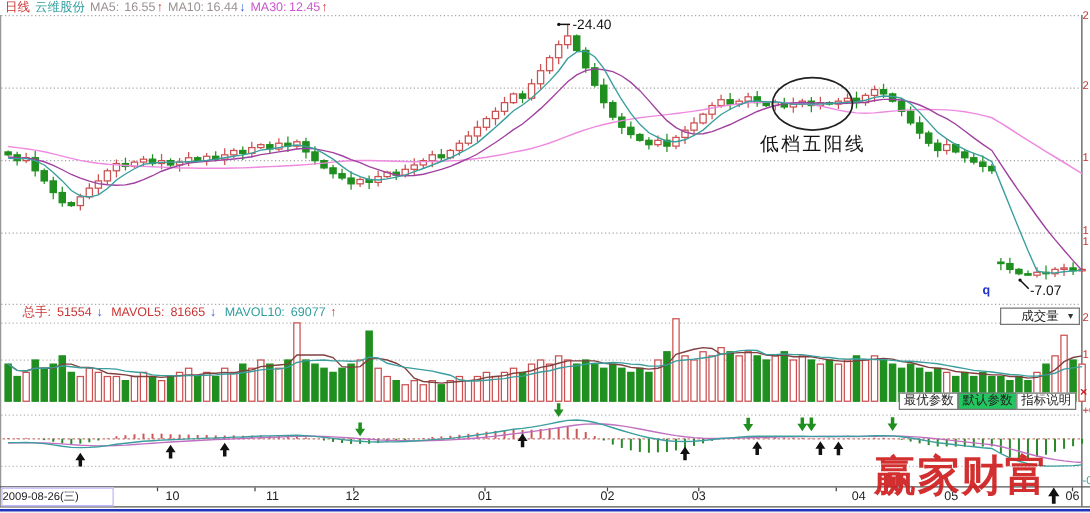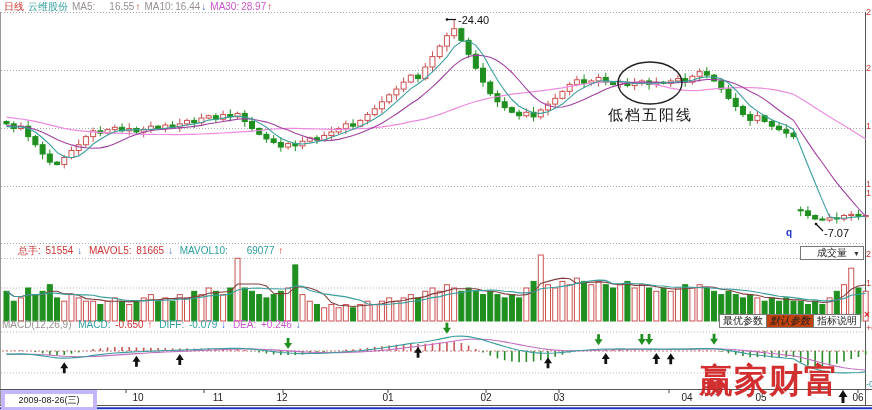--- a/index.html
+++ b/index.html
@@ -18,29 +18,29 @@
   .vhdr{position:absolute;left:2px;top:244px;height:14px;font-size:10px;line-height:14px;white-space:nowrap;}
   .vhdr span{margin-left:4px;}
   .volsel{position:absolute;left:800px;top:246px;width:62px;height:12px;border:1px solid #777;background:#fff;
           display:flex;align-items:center;justify-content:center;font-size:10px;color:#222;}
   .volsel .dd{position:absolute;right:3px;font-size:7px;color:#333;}
   
   .mhdr{position:absolute;left:2px;top:318px;height:13px;font-size:10px;line-height:13px;white-space:nowrap;}
   .mhdr span{margin-left:4px;}
   .mbtns{position:absolute;left:720px;top:314px;display:flex;}
   .mbtn{border:1px solid #777;margin-left:-1px;width:46px;height:12px;line-height:12px;text-align:center;font-size:10px;background:#fff;color:#222;}
-  .mbtn.hl{background:#c2410c;font-style:italic;}
+  .mbtn.hl{background:#22c55e;}
   .closex{position:absolute;left:864px;top:310px;font-size:10px;font-weight:bold;color:#cc2222;line-height:10px;}
   
   .anno-pattern{position:absolute;left:608px;top:106px;font-size:15px;color:#111;letter-spacing:2px;}
   .anno-peak{position:absolute;left:458px;top:14px;font-size:11px;color:#111;}
   .anno-low{position:absolute;left:824px;top:227px;font-size:11px;color:#111;}
   .anno-q{position:absolute;left:786px;top:227px;font-size:10px;font-weight:bold;color:#2233cc;}
   
-  .datebox{position:absolute;left:1px;top:390px;width:88px;height:13px;border:4px solid #c4b5fd;font-size:9px;line-height:13px;text-align:center;color:#222;background:#fff;}
+  .datebox{position:absolute;left:1px;top:390px;width:88px;height:13px;border:1px solid #c4b5fd;font-size:9px;line-height:13px;color:#222;background:#fff;}
   .mlabel{position:absolute;top:392px;font-size:10px;color:#222;transform:translateX(-50%);}
   
   .wm{position:absolute;left:699px;top:358px;font-size:34px;font-weight:bold;color:#cf1f1f;
       font-family:"Liberation Serif","DejaVu Serif",serif;letter-spacing:1px;opacity:.92;}
   
   .raxis{position:absolute;left:866px;top:0;width:6px;height:410px;overflow:hidden;}
   .raxis div{position:absolute;left:0;font-size:9px;line-height:9px;white-space:nowrap;}
 </style>
 </head>
 <body>
@@ -578,63 +578,51 @@
       <line x1="559" y1="390" x2="559" y2="393" stroke="#444" stroke-width="1"></line>
       <line x1="669" y1="390" x2="669" y2="393" stroke="#444" stroke-width="1"></line>
       <line x1="761" y1="390" x2="761" y2="393" stroke="#444" stroke-width="1"></line>
       <line x1="858" y1="390" x2="858" y2="393" stroke="#444" stroke-width="1"></line>
     </svg>
 
   <div class="hdr">
     <span class="red">日线</span>
     <span class="teal">云维股份</span>
     <span class="gray">MA5:</span>
-    <span class="gray" style="margin-left:14px">16.55</span>
+    <span class="gray" style="margin-left:4px">16.55</span>
     <span class="rup" style="margin-left:1px">↑</span>
     <span class="gray">MA10:</span>
     <span class="gray" style="margin-left:2px">16.44</span>
     <span class="bdown" style="margin-left:1px">↓</span>
     <span class="mag">MA30:</span>
-    <span class="mag" style="margin-left:2px">28.97</span>
+    <span class="mag" style="margin-left:2px">12.45</span>
     <span class="rup" style="margin-left:1px">↑</span>
   </div>
 
   <div class="anno-peak">-24.40</div>
   <div class="anno-pattern">低档五阳线</div>
   <div class="anno-low">-7.07</div>
   <div class="anno-q">q</div>
 
   <div class="vhdr">
     <span class="red" style="margin-left:16px">总手:</span>
     <span class="red" style="margin-left:2px">51554</span>
     <span class="bdown" style="margin-left:1px">↓</span>
     <span class="red">MAVOL5:</span>
     <span class="red" style="margin-left:2px">81665</span>
     <span class="bdown" style="margin-left:1px">↓</span>
     <span class="teal">MAVOL10:</span>
-    <span class="teal" style="margin-left:16px">69077</span>
+    <span class="teal" style="margin-left:2px">69077</span>
     <span class="rup" style="margin-left:1px">↑</span>
   </div>
   <div class="volsel">
     <span>成交量</span>
     <span class="dd">▼</span>
   </div>
 
-  <div class="mhdr">
-    <span class="gray" style="margin-left:0">MACD(12,26,9)</span>
-    <span class="teal">MACD:</span>
-    <span class="red" style="margin-left:2px">-0.650</span>
-    <span class="rup" style="margin-left:1px">↑</span>
-    <span class="teal">DIFF:</span>
-    <span class="teal" style="margin-left:2px">-0.079</span>
-    <span class="bdown" style="margin-left:1px">↓</span>
-    <span class="mag">DEA:</span>
-    <span class="mag" style="margin-left:2px">+0.246</span>
-    <span class="bdown" style="margin-left:1px">↓</span>
-  </div>
   <div class="mbtns">
     <div class="mbtn">最优参数</div>
     <div class="mbtn hl">默认参数</div>
     <div class="mbtn">指标说明</div>
   </div>
   <div class="closex">×</div>
 
   <div class="datebox">2009-08-26(三)</div>
   <div id="months">
       <div class="mlabel" style="left: 138px; text-align: center;">10</div>

